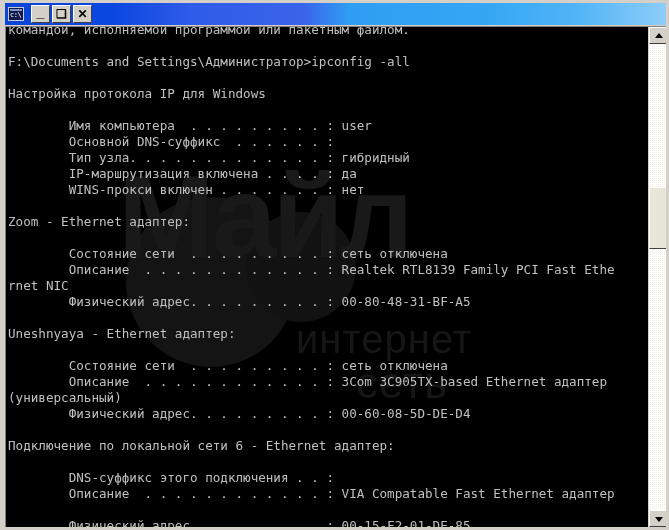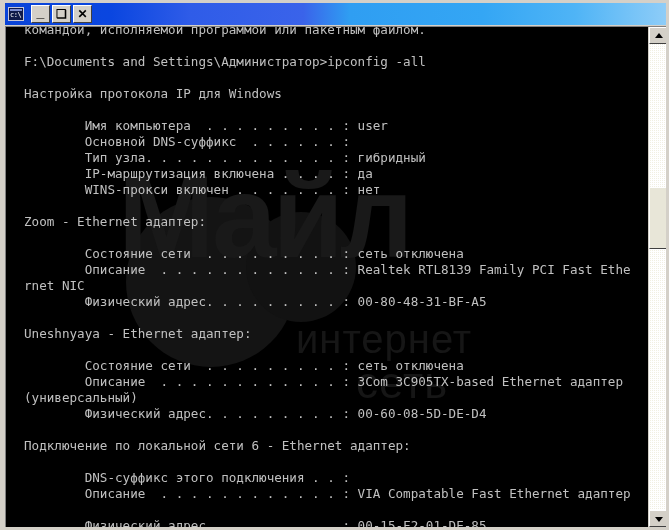--- a/index.html
+++ b/index.html
@@ -215,21 +215,20 @@
     white-space: pre;
     letter-spacing: 0px;
     margin: 0;
     padding: 0 0 0 2px;
     box-sizing: border-box;
   }
   .cline {
     height: 16px;
     white-space: pre;
     overflow: hidden;
-    margin-left: 16px;
   }
 
   
   #scrollbar {
     position: absolute;
     right: 0;
     top: 0;
     width: 20px;
     height: 500px;
     background: #ffffff;

